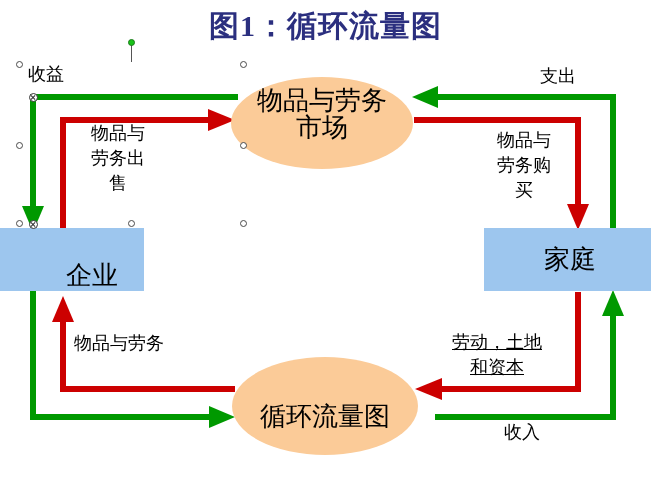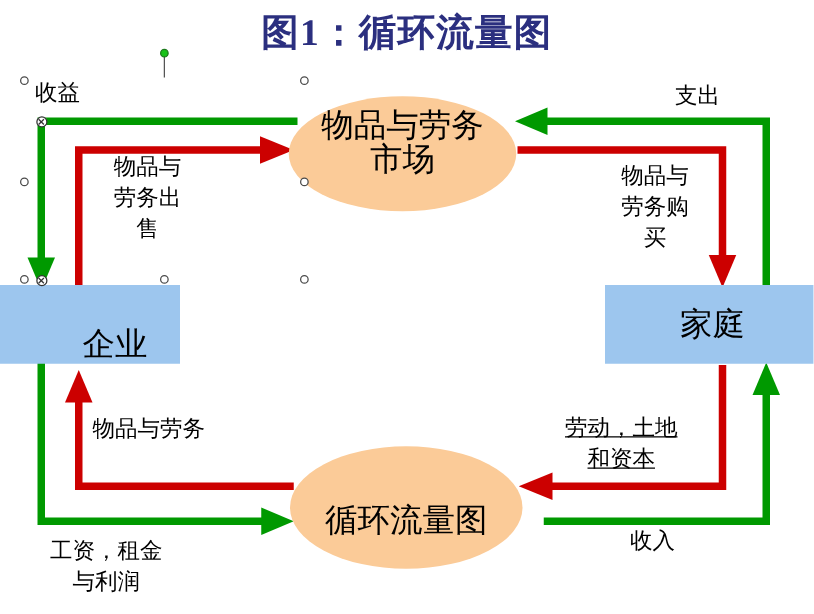--- a/index.html
+++ b/index.html
@@ -182,22 +182,20 @@
 
   <div class="lbl" style="left:480px; top:128px; width:88px; text-align:center;">物品与
 劳务购
 买</div>
 
   <div class="lbl" style="left:74px; top:331px;">物品与劳务</div>
 
   <div class="lbl" style="left:432px; top:330px; width:130px; text-align:center;text-decoration:underline;">劳动，土地
 和资本</div>
 
-  <div class="lbl" style="left:20px; top:428px; width:130px; text-align:center;">工资，租金
-与利润</div>
 
   <div class="lbl" style="left:504px; top:420px;">收入</div>
 
   <div id="selection-overlay">
     <div id="rotate-handle-stem" style="left:131px; top:42px; height:20px;"></div>
     <div id="rotate-handle-knob" style="left:131px; top:42px;"></div>
 
     <div class="sel-handle" style="left:19px;  top:64px;"></div>
     <div class="sel-handle" style="left:243px; top:64px;"></div>
     <div class="sel-handle" style="left:19px;  top:145px;"></div>

